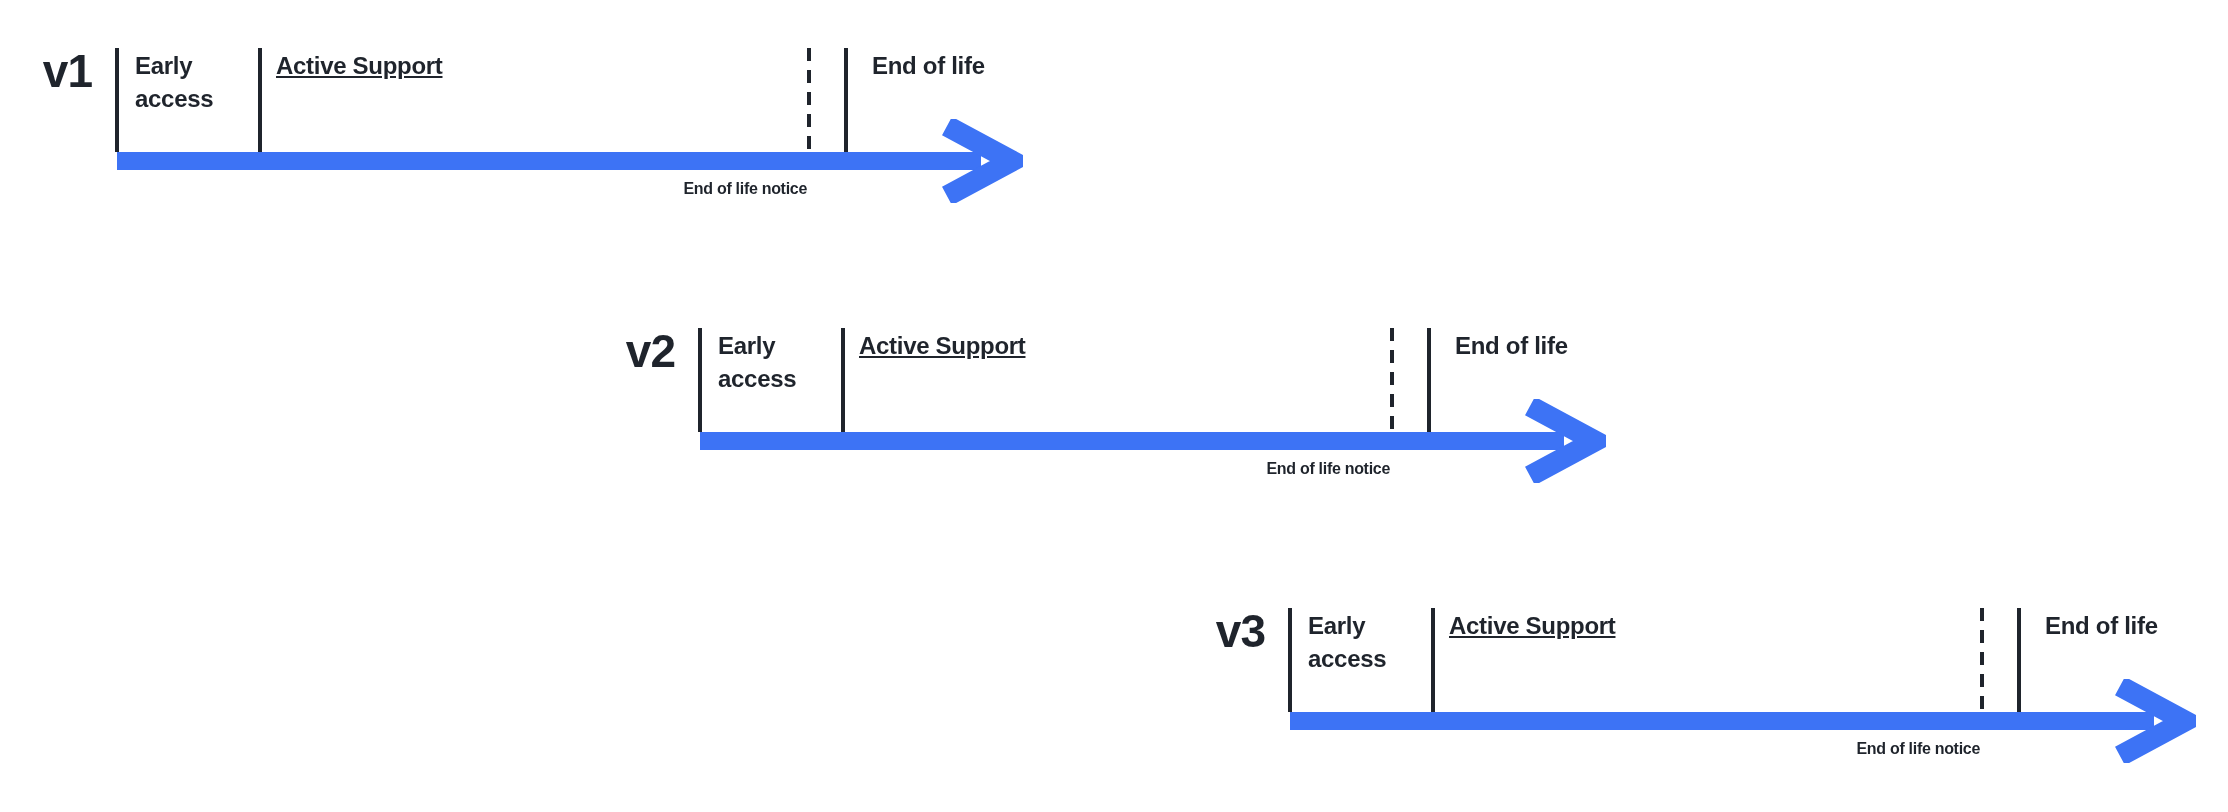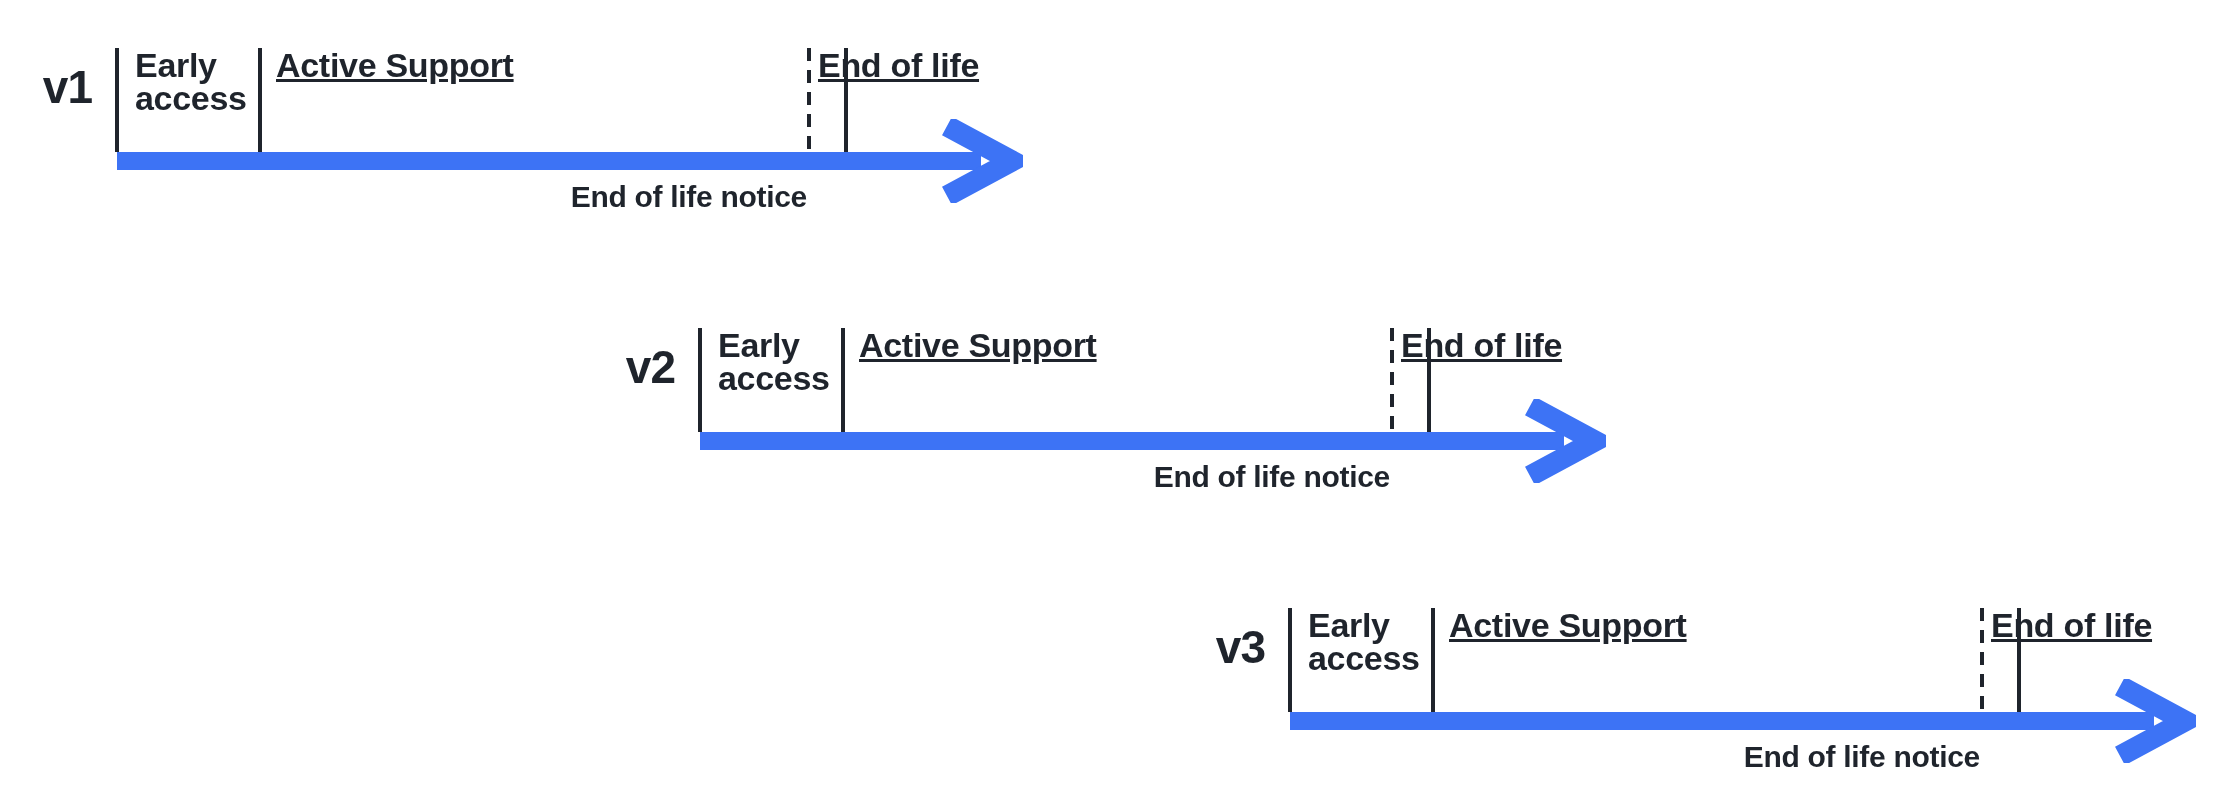--- a/index.html
+++ b/index.html
@@ -23,21 +23,21 @@
     width: 1010px;
     height: 175px;
   }
   .timeline.t1 { left: 27px;   top: 48px;  }
   .timeline.t2 { left: 610px;  top: 328px; }
   .timeline.t3 { left: 1200px; top: 608px; }
 
   .version {
     position: absolute;
     left: 0;
-    top: 16px;
+    top: 0;
     width: 65px;
     text-align: right;
     font-size: 46px;
     font-weight: 700;
     color: var(--ink);
     letter-spacing: -1px;
     line-height: 1.0;
   }
   .tick {
     position: absolute;
@@ -57,30 +57,30 @@
     height: 104px;
     background: repeating-linear-gradient(
       to bottom,
       var(--ink) 0px, var(--ink) 13px,
       transparent 13px, transparent 22px
     );
   }
   .phase-label {
     position: absolute;
     top: 1px;
-    font-size: 34px;
+    font-size: 24px;
     font-weight: 700;
     color: var(--ink);
     line-height: 33px;
     letter-spacing: -0.3px;
     white-space: nowrap;
   }
   .phase-early { left: 108px; width: 112px; white-space: normal; }
   .phase-active { left: 249px; text-decoration: underline; }
-  .phase-eol { left: 791px; text-decoration: underline; }
+  .phase-eol { left: 845px; }
 
   .arrow-svg {
     position: absolute;
     left: 86px;
     top: 71px;
     width: 910px;
     height: 84px;
     display: block;
   }
   .arrow-shaft { fill: var(--accent-blue); }
@@ -91,21 +91,21 @@
     stroke-linecap: butt;
     stroke-linejoin: miter;
     stroke-miterlimit: 10;
   }
   .notice-label {
     position: absolute;
     top: 132px;
     left: 380px;
     width: 400px;
     text-align: right;
-    font-size: 30px;
+    font-size: 16px;
     font-weight: 700;
     color: var(--ink);
     letter-spacing: -0.3px;
     white-space: nowrap;
   }
 </style>
 </head>
 <body>
 
 <div class="canvas">

